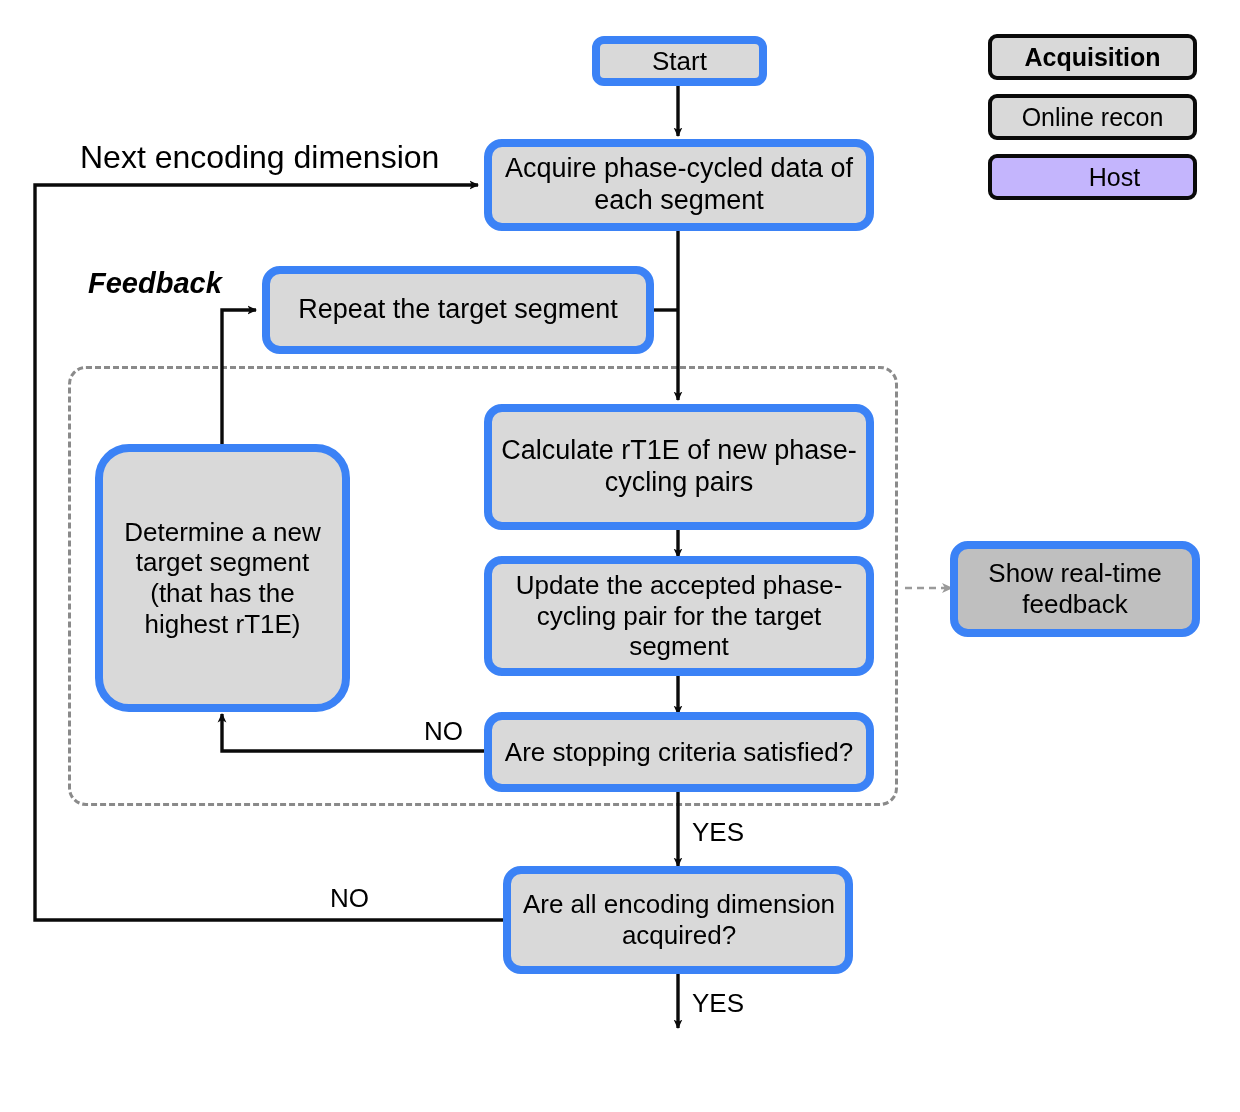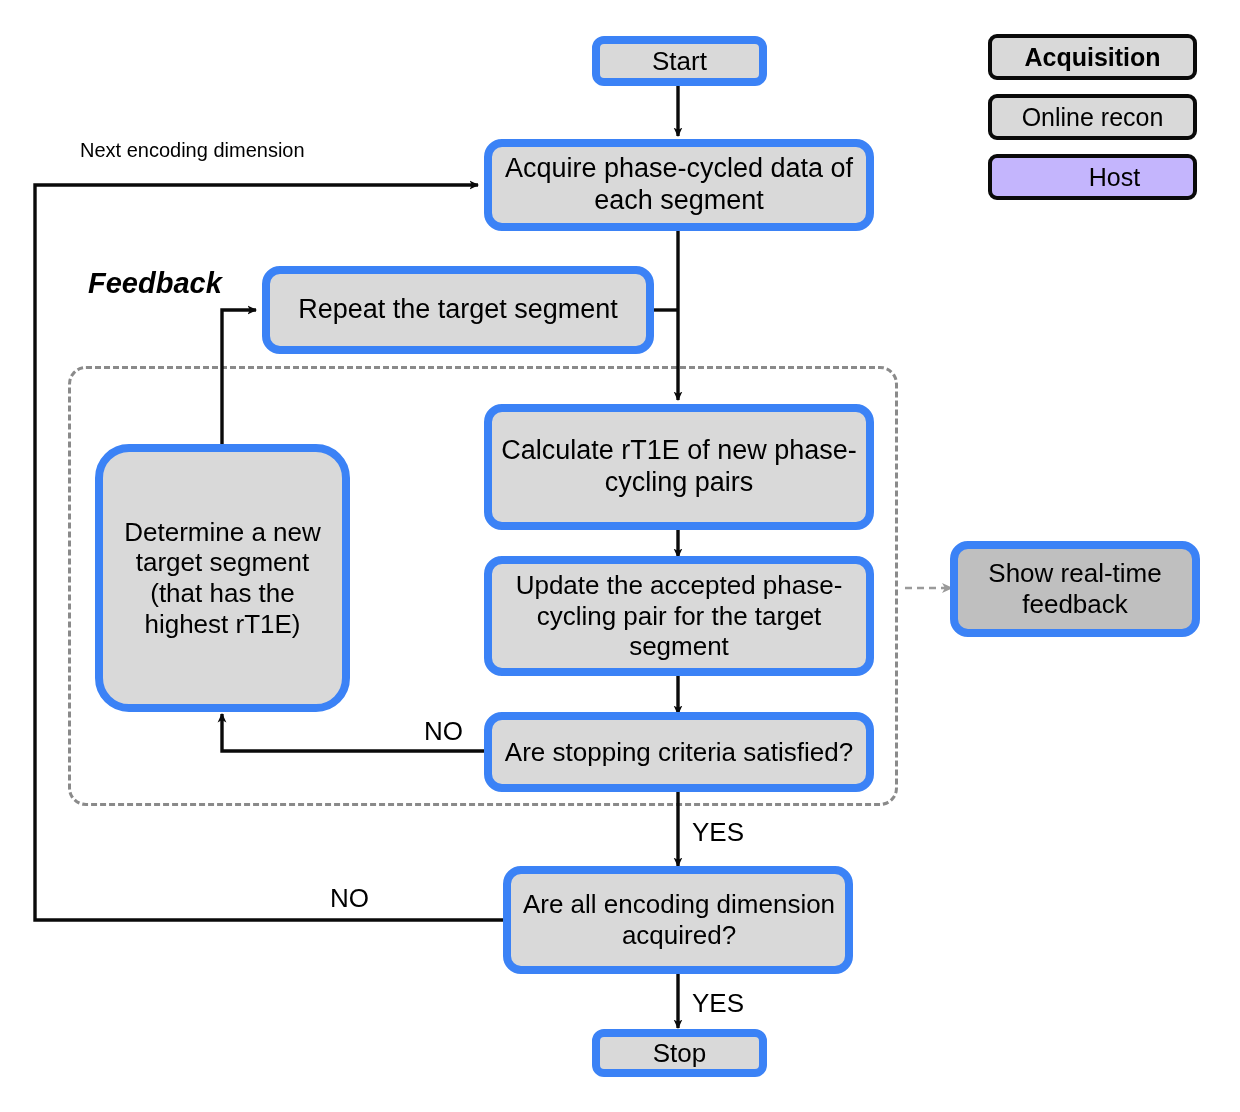--- a/index.html
+++ b/index.html
@@ -150,25 +150,22 @@
   </div>
 
   <div class="node r16" style="left:503px; top:866px; width:350px; height:108px; font-size:26px;padding-left:10px;">
     <span>Are all encoding dimension acquired?</span>
   </div>
 
   <div class="node host r16" style="left:950px; top:541px; width:250px; height:96px; font-size:26px;">
     <span>Show real-time feedback</span>
   </div>
 
-  <div class="node r10" style="left:592px; top:1029px; width:175px; height:48px; font-size:26px;">
-    <span>Stop</span>
-  </div>
 
-  <div class="label" style="left:80px; top:139px; font-size:20px;">Next encoding dimension</div>
+  <div class="label" style="left:80px; top:139px; font-size:32px;">Next encoding dimension</div>
 
   <div class="label" style="left:88px; top:267px; font-size:29px; font-weight:bold; font-style:italic;">Feedback</div>
 
   <div class="label" style="left:424px; top:716px; font-size:26px;">NO</div>
 
   <div class="label" style="left:692px; top:817px; font-size:26px;">YES</div>
 
   <div class="label" style="left:330px; top:883px; font-size:26px;">NO</div>
 
   <div class="label" style="left:692px; top:988px; font-size:26px;">YES</div>

